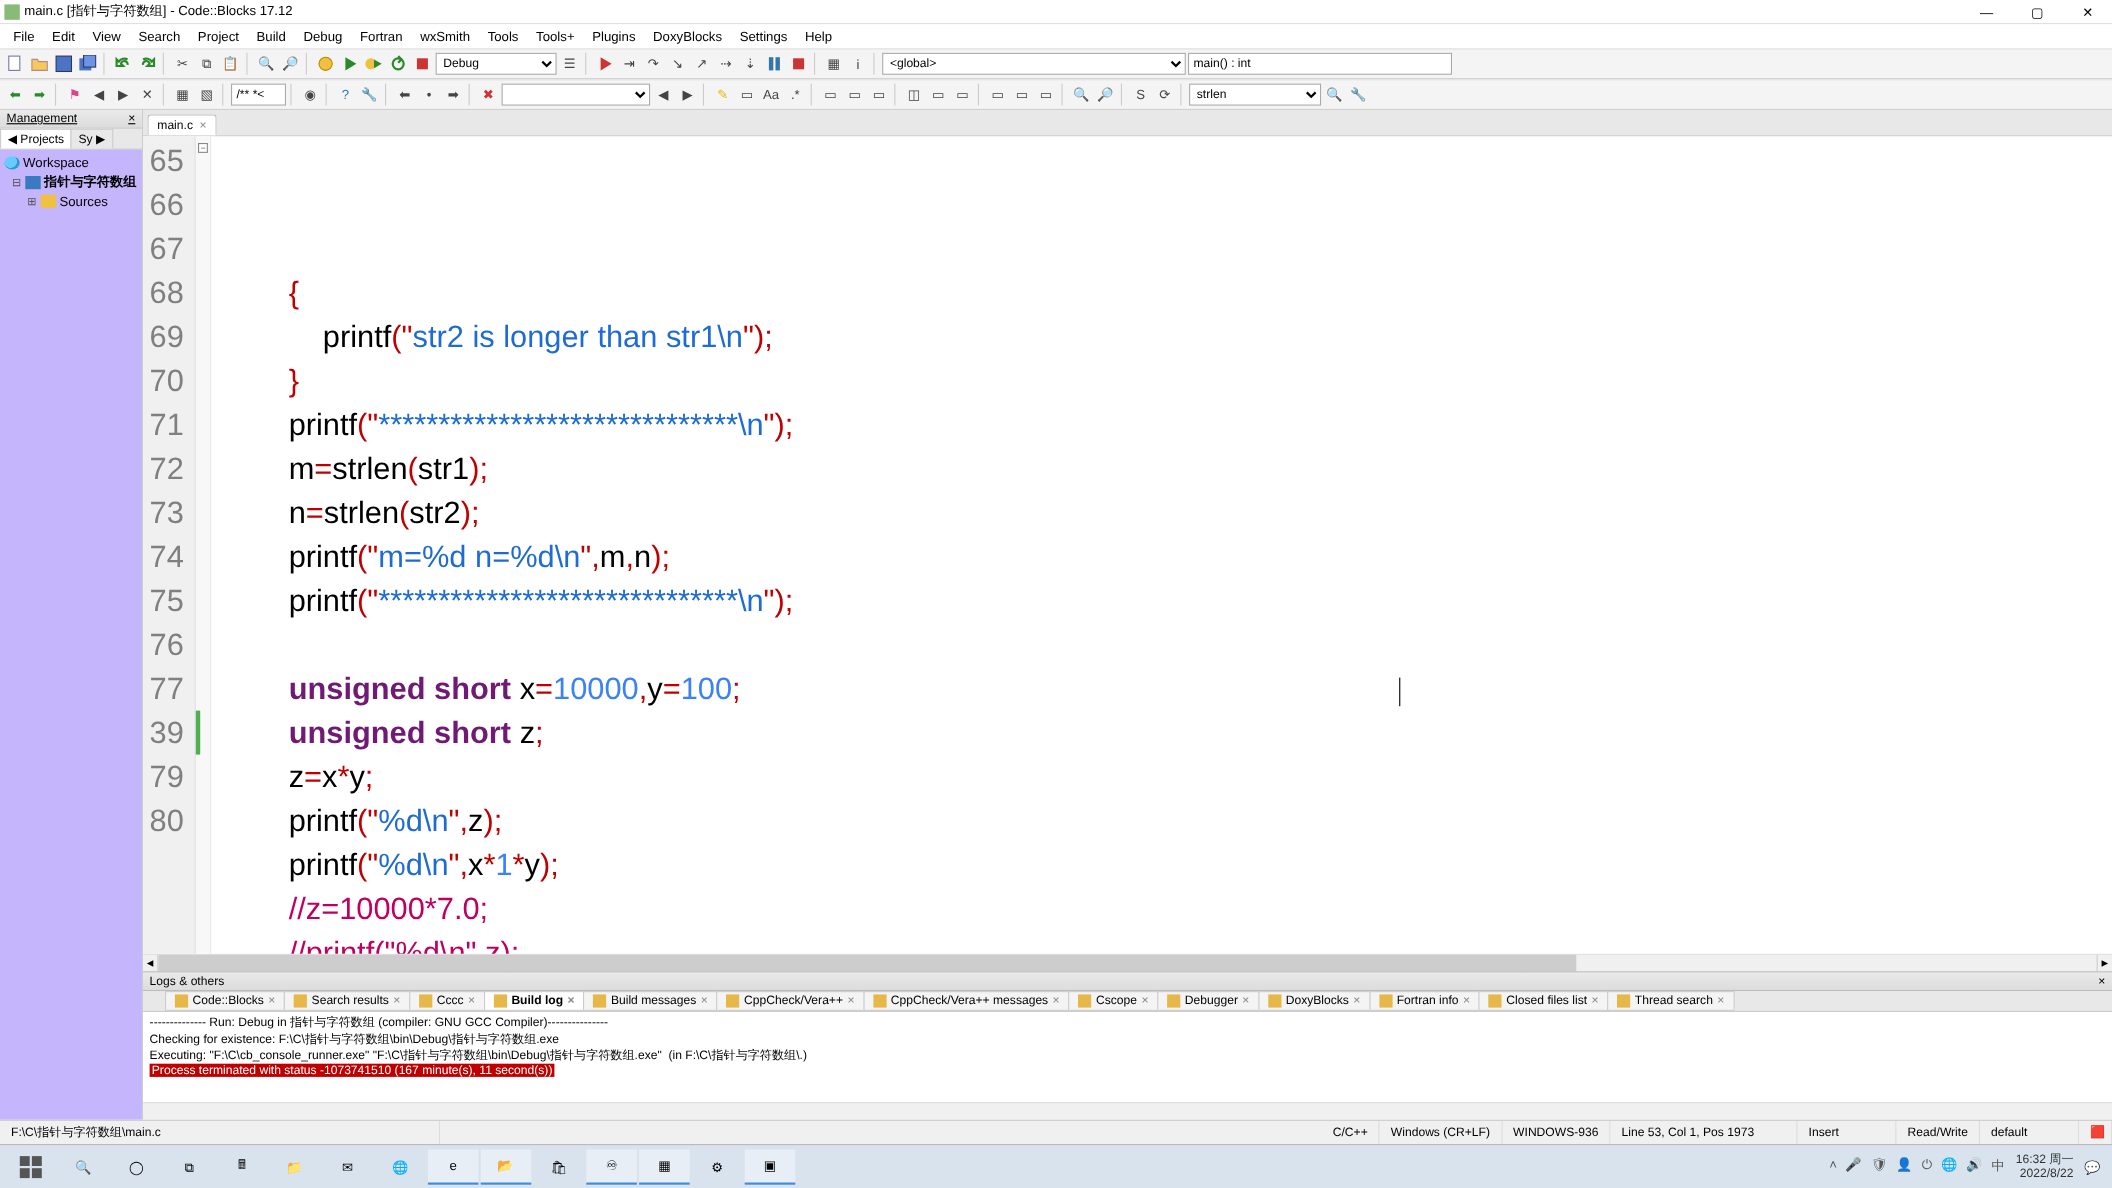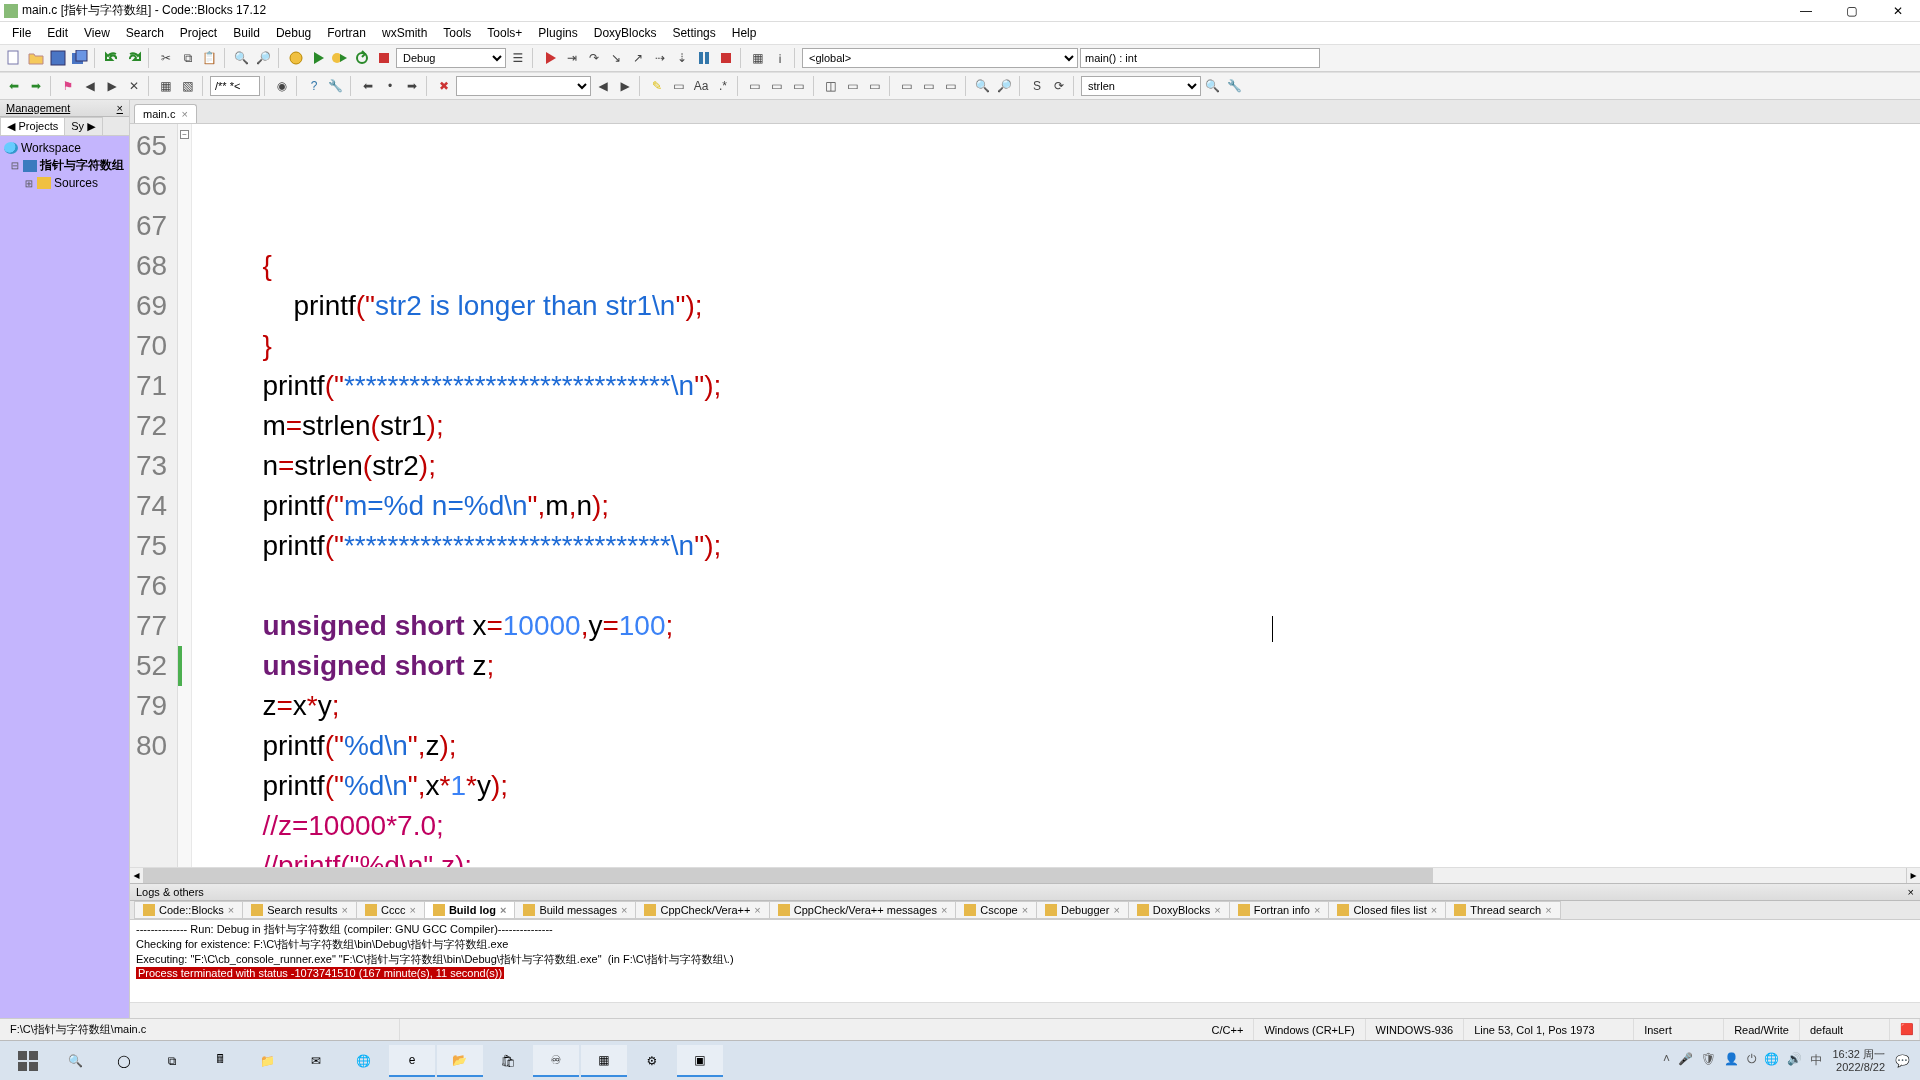--- a/index.html
+++ b/index.html
@@ -42,21 +42,21 @@
 .kw { color: #701a75; font-weight: bold; }
 .str { color: #1e6bd6; }
 .num { color: #3b82f6; }
 .op { color: #c00000; }
 .cm { color: #c00060; }
 .fn { color: #000; }
 .cursor-caret { display:inline-block; width:1px; height:26px; background:#000; vertical-align:middle; position:absolute; }
 .hscroll { height: 16px; background: #f0f0f0; border-top: 1px solid #ddd; display: flex; }
 .hscroll .thumb { height: 100%; background: #cdcdcd; }
 .logs-title { background: linear-gradient(#eaeaea,#dcdcdc); border-top: 1px solid #bbb; border-bottom: 1px solid #bbb; padding: 2px 6px; font-size: 11px; display: flex; justify-content: space-between; }
-.log-tabs { background: #e8e8e8; display: flex; border-bottom: 1px solid #ccc; padding-left: 4px; }
+.log-tabs { background: #e8e8e8; display: flex; border-bottom: 1px solid #ccc; padding-left: 20px; }
 .log-tab { padding: 2px 8px; font-size: 11px; border: 1px solid #ccc; background: #f4f4f4; display: flex; align-items: center; gap: 4px; margin-right: -1px; }
 .log-tab.active { background: #fff; font-weight: bold; }
 .log-tab .lt-icon { width: 12px; height: 12px; background: #e6b84a; }
 .log-tab .x { color: #888; }
 .log-body { height: 82px; background: #fff; font-family: "Courier New", monospace; font-size: 11px; padding: 2px 6px; overflow: hidden; }
 .log-line { white-space: pre; }
 .log-term { background: #c00000; color: #fff; display: inline-block; padding: 0 2px; }
 .bottom-scroll { height: 16px; background: #f0f0f0; border-top: 1px solid #ddd; }
 .statusbar { height: 22px; background: #f0f0f0; border-top: 1px solid #ccc; display: flex; align-items: center; font-size: 11px; }
 .sb-cell { padding: 0 10px; border-right: 1px solid #ddd; height: 100%; display: flex; align-items: center; }
@@ -309,21 +309,21 @@
           <div>68</div>
           <div>69</div>
           <div>70</div>
           <div>71</div>
           <div>72</div>
           <div>73</div>
           <div>74</div>
           <div>75</div>
           <div>76</div>
           <div>77</div>
-          <div>52</div>
+          <div>39</div>
           <div>79</div>
           <div>80</div>
         </div>
       <div class="fold" id="fold">
         <div class="fold-mark" style="top:6px">−</div>
       <div class="change-bar" style="top: 522px; height: 40px;"></div>
         </div>
       <div class="code" id="code">
         <span class="cursor-caret" style="top:492px; left:1080px"></span>
       <div>        <span class="op">{</span></div><div>            <span class="fn">printf</span><span class="op">(</span><span class="op">"</span><span class="str">str2 is longer than str1\n</span><span class="op">"</span><span class="op">);</span></div><div>        <span class="op">}</span></div><div>        <span class="fn">printf</span><span class="op">(</span><span class="op">"</span><span class="str">******************************\n</span><span class="op">"</span><span class="op">);</span></div><div>        m<span class="op">=</span>strlen<span class="op">(</span>str1<span class="op">);</span></div><div>        n<span class="op">=</span>strlen<span class="op">(</span>str2<span class="op">);</span></div><div>        <span class="fn">printf</span><span class="op">(</span><span class="op">"</span><span class="str">m=%d n=%d\n</span><span class="op">"</span><span class="op">,</span>m<span class="op">,</span>n<span class="op">);</span></div><div>        <span class="fn">printf</span><span class="op">(</span><span class="op">"</span><span class="str">******************************\n</span><span class="op">"</span><span class="op">);</span></div><div>&nbsp;</div><div>        <span class="kw">unsigned</span> <span class="kw">short</span> x<span class="op">=</span><span class="num">10000</span><span class="op">,</span>y<span class="op">=</span><span class="num">100</span><span class="op">;</span></div><div>        <span class="kw">unsigned</span> <span class="kw">short</span> z<span class="op">;</span></div><div>        z<span class="op">=</span>x<span class="op">*</span>y<span class="op">;</span></div><div>        <span class="fn">printf</span><span class="op">(</span><span class="op">"</span><span class="str">%d\n</span><span class="op">"</span><span class="op">,</span>z<span class="op">);</span></div><div>        <span class="fn">printf</span><span class="op">(</span><span class="op">"</span><span class="str">%d\n</span><span class="op">"</span><span class="op">,</span>x<span class="op">*</span><span class="num">1</span><span class="op">*</span>y<span class="op">);</span></div><div>        <span class="cm">//z=10000*7.0;</span></div><div>        <span class="cm">//printf("%d\n",z);</span></div></div>

